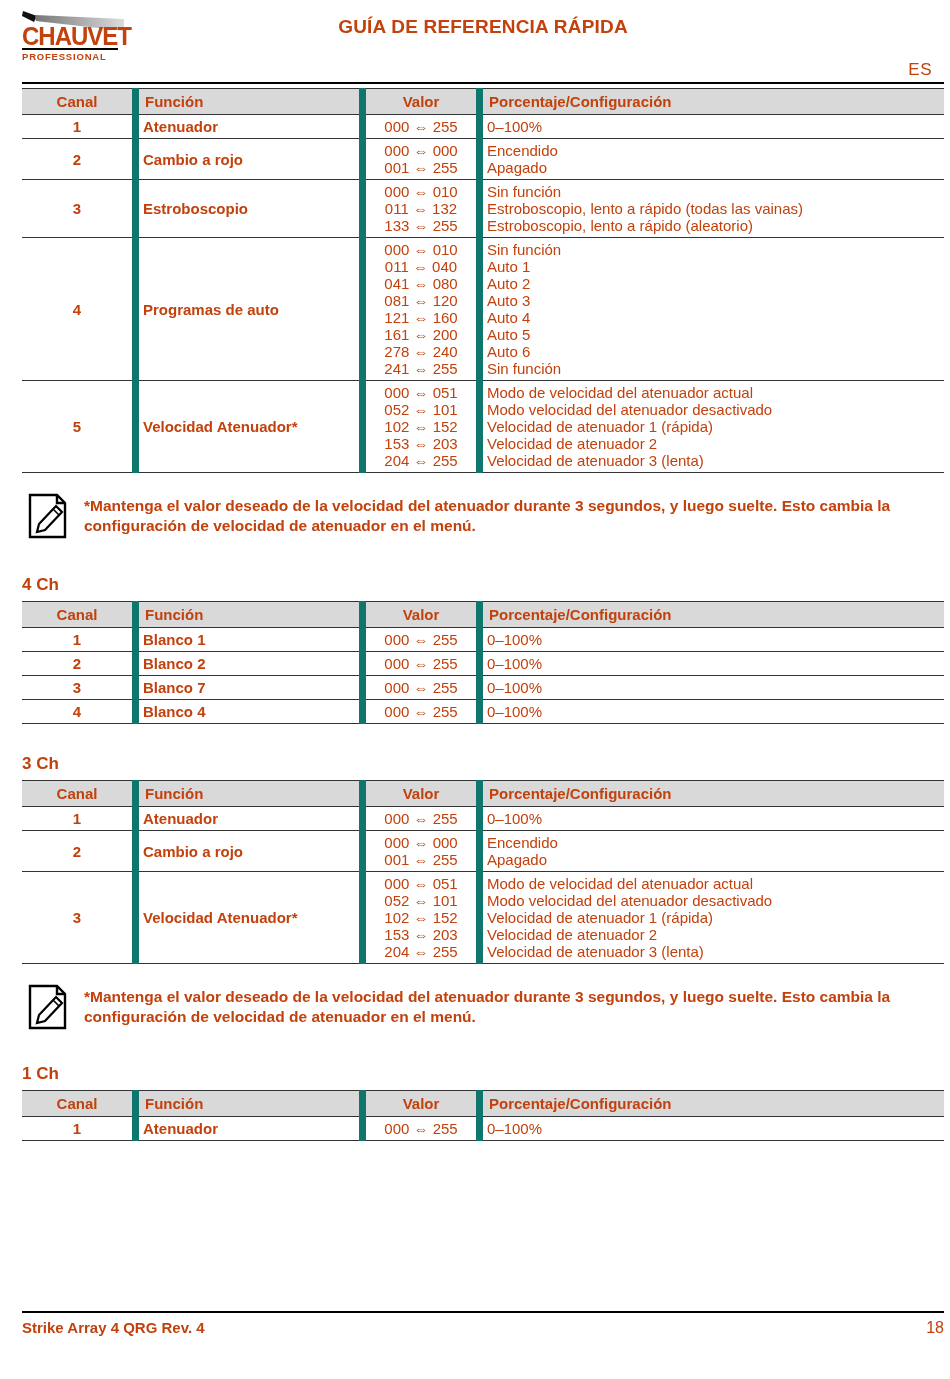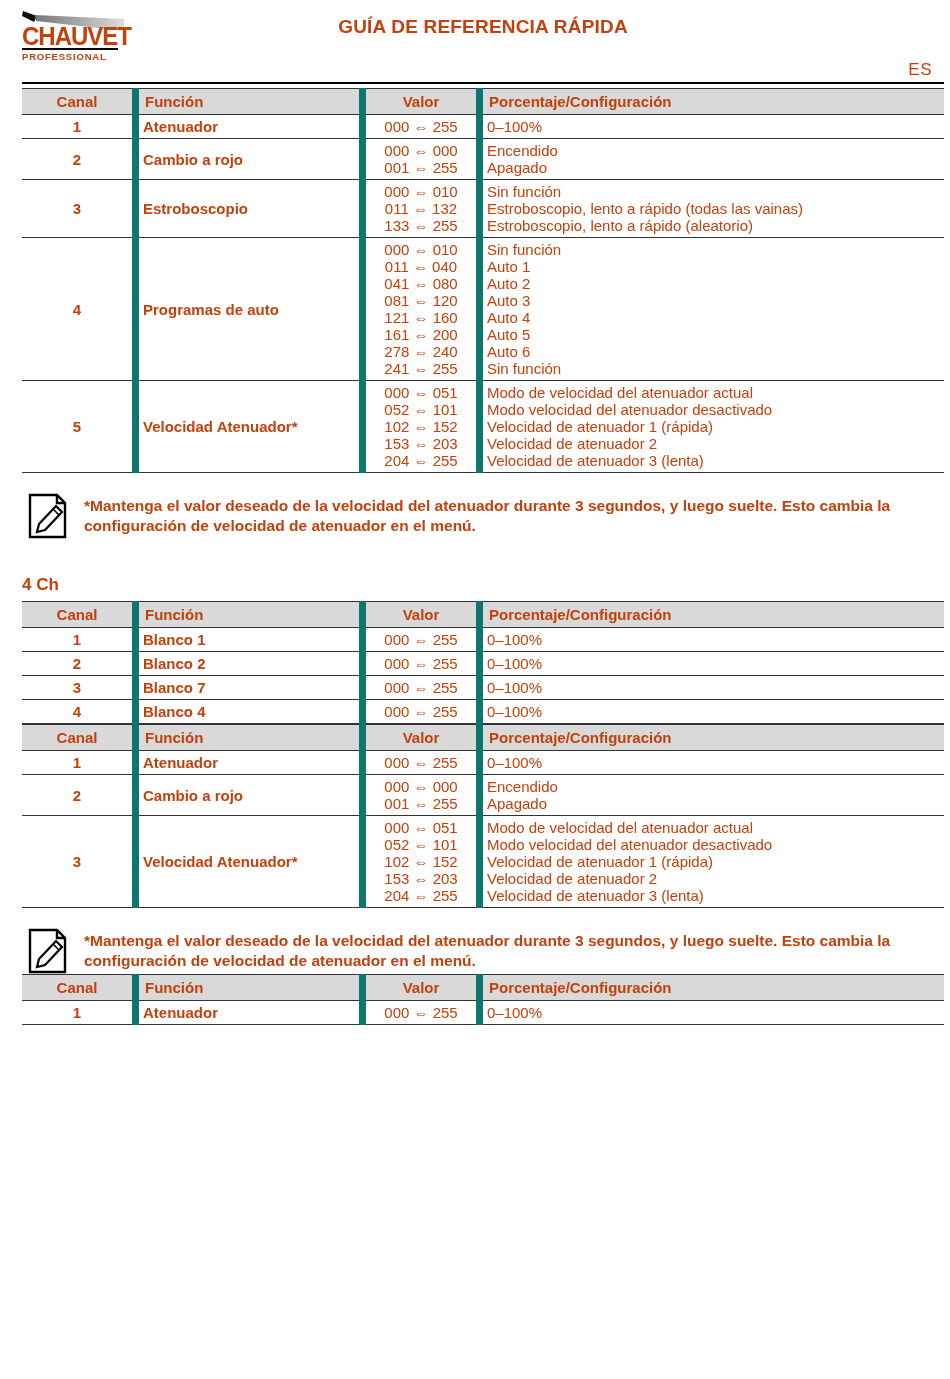--- a/index.html
+++ b/index.html
@@ -267,20 +267,21 @@
             </td>
             <td class="c-conf">
               <div class="line">0–100%</div>
             </td>
           </tr>
         </tbody>
     </table>
   </section>
 
   <section id="sec-3ch">
+    <h2 class="sec">3 Ch</h2>
     <table class="dmx">
       <thead>
         <tr>
           <th class="col-canal">Canal</th>
           <th class="col-func">Función</th>
           <th class="col-valor">Valor</th>
           <th class="col-conf">Porcentaje/Configuración</th>
         </tr>
       </thead>
       <tbody>
@@ -332,20 +333,21 @@
     <svg class="note-icon" viewBox="0 0 42 46">
       <path d="M4 2 h27 l8 8 v34 H4 Z" fill="#fff" stroke="#000" stroke-width="2.4"></path>
       <path d="M31 2 v8 h8" fill="none" stroke="#000" stroke-width="2.4"></path>
       <path d="M13 31 L30 13 l6 6 L19 37 l-8 2 Z" fill="#fff" stroke="#000" stroke-width="2.2"></path>
       <path d="M27 16 l6 6" fill="none" stroke="#000" stroke-width="1.6"></path>
     </svg>
     <p class="note-text">*Mantenga el valor deseado de la velocidad del atenuador durante 3 segundos, y luego suelte. Esto cambia la configuración de velocidad de atenuador en el menú.</p>
   </div>
 
   <section id="sec-1ch">
+    <h2 class="sec">1 Ch</h2>
     <table class="dmx">
       <thead>
         <tr>
           <th class="col-canal">Canal</th>
           <th class="col-func">Función</th>
           <th class="col-valor">Valor</th>
           <th class="col-conf">Porcentaje/Configuración</th>
         </tr>
       </thead>
       <tbody>
@@ -356,14 +358,18 @@
               <div class="line">000 ⇔ 255</div>
             </td>
             <td class="c-conf">
               <div class="line">0–100%</div>
             </td>
           </tr>
         </tbody>
     </table>
   </section>
 
+  <div class="footer">
+    <span class="footer-left">Strike Array 4 QRG Rev. 4</span>
+    <span class="footer-right">18</span>
+  </div>
 
 </div>
 
 </body></html>

